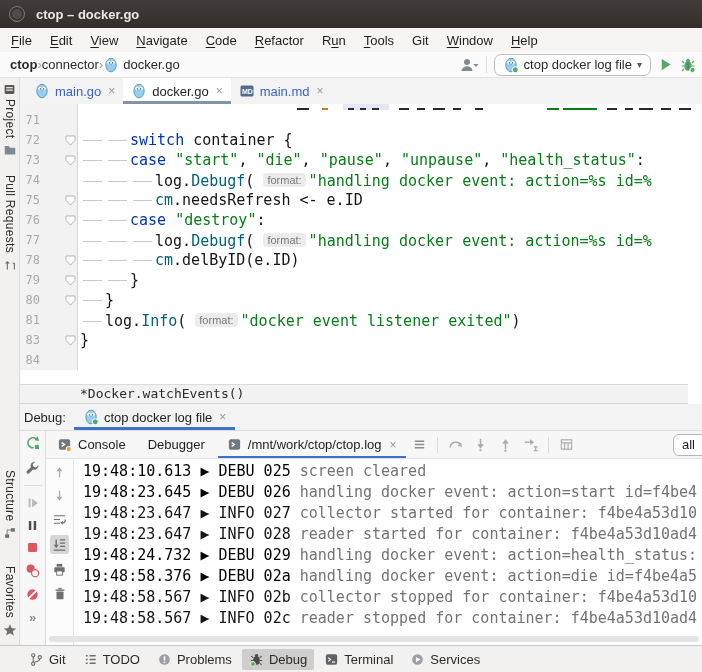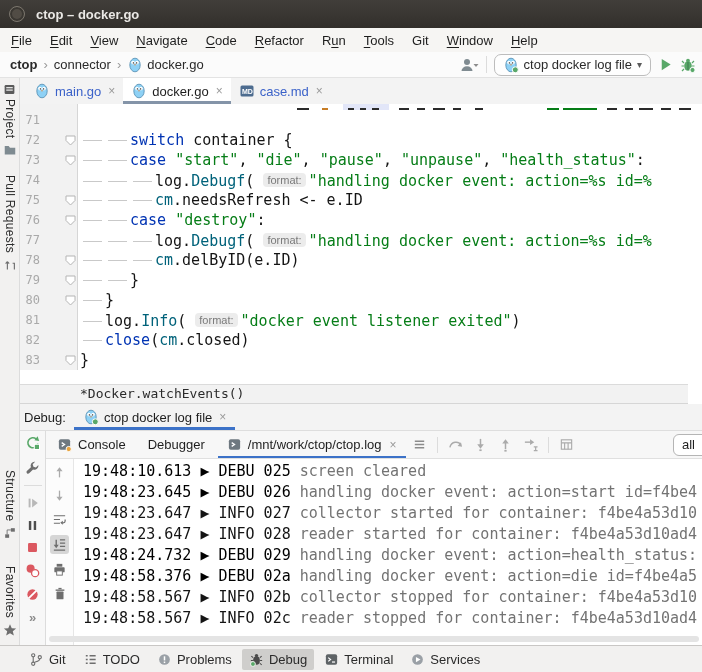--- a/index.html
+++ b/index.html
@@ -13,21 +13,21 @@
   .win-btn{width:14px;height:14px;border-radius:50%;background:#514C45;border:1px solid #7B766D;
     margin:0 11px 0 9px;box-shadow:inset 0 0 0 2px #3A3732;}
   
   .menubar{left:0;top:28px;right:0;height:24px;background:#F6F5F3;display:flex;align-items:center;
     font-size:13px;color:#1E1E1E;padding-left:2px;}
   .menu-item{padding:0 9px;cursor:default;}
   .mn{text-decoration:underline;text-underline-offset:2px;}
   
   .toolbar{left:0;top:52px;right:0;height:26px;background:#FBFBFB;display:flex;align-items:center;
     font-size:13px;color:#2A2A2A;border-bottom:1px solid #E3E3E3;box-sizing:border-box;}
-  .crumbs{display:flex;align-items:center;gap:6px;padding-left:10px;}
+  .crumbs{display:flex;align-items:center;padding-left:10px;}
   .crumb-sep{color:#9B9B9B;font-size:13px;}
   .crumb.bold{font-weight:bold;}
   .crumb-item{display:flex;align-items:center;gap:4px;}
   .toolbar-right{margin-left:auto;display:flex;align-items:center;gap:7px;padding-right:6px;}
   .vdiv{width:1px;height:17px;background:#DCDCDC;}
   .combo{display:flex;align-items:center;gap:5px;height:20px;padding:0 8px;border:1px solid #BDBDBD;
     border-radius:7px;background:#FEFEFE;}
   .caret{color:#5A5A5A;font-size:10px;}
   
   .tabbar{left:20px;top:78px;right:0;height:26px;background:#F3F3F3;display:flex;align-items:stretch;
@@ -217,21 +217,21 @@
         <span style="color: rgb(30, 30, 30);">docker.go</span>
         <span class="tab-close">×</span>
       </div>
       <div class="etab">
         <span class="icon">
           <svg width="16" height="16" viewBox="0 0 16 16">
             <rect x="1.5" y="2.5" width="13" height="11" rx="1.5" fill="#4D6C8F"></rect>
             <text x="3" y="11" font-size="7" font-family="Liberation Sans" font-weight="bold" fill="#fff">MD</text>
           </svg>
         </span>
-        <span>case.md</span>
+        <span>main.md</span>
         <span class="tab-close">×</span>
       </div>
     </div>
 
   <div class="abs left-stripe">
       <span class="icon" style="position: absolute; top: 5px; left: 3px;">
         <svg width="13" height="13" viewBox="0 0 16 16">
           <rect x="2" y="2.5" width="12" height="11" rx="1.5" fill="#5A5A5A"></rect>
           <rect x="4" y="5" width="8" height="1.5" fill="#EDEDED"></rect>
           <rect x="4" y="8" width="8" height="1.5" fill="#EDEDED"></rect>
@@ -306,24 +306,24 @@
         <div class="code-row"><div class="gutter"><span class="lnum">78</span><span class="foldc"><svg width="11" height="11" viewBox="0 0 11 11">
                 <polygon points="1,1 10,1 10,5.5 5.5,10 1,5.5" fill="#fff" stroke="#B5B5B5"></polygon>
               </svg></span></div><div class="codec"><span class="tab-ws"></span><span class="tab-ws"></span><span class="tab-ws"></span><span class="fn">cm</span><span class="pl">.delByID(e.ID)</span></div></div>
         <div class="code-row"><div class="gutter"><span class="lnum">79</span><span class="foldc"><svg width="11" height="11" viewBox="0 0 11 11">
                 <polygon points="1,1 10,1 10,5.5 5.5,10 1,5.5" fill="#fff" stroke="#B5B5B5"></polygon>
               </svg></span></div><div class="codec"><span class="tab-ws"></span><span class="tab-ws"></span><span class="pl">}</span></div></div>
         <div class="code-row"><div class="gutter"><span class="lnum">80</span><span class="foldc"><svg width="11" height="11" viewBox="0 0 11 11">
                 <polygon points="1,1 10,1 10,5.5 5.5,10 1,5.5" fill="#fff" stroke="#B5B5B5"></polygon>
               </svg></span></div><div class="codec"><span class="tab-ws"></span><span class="pl">}</span></div></div>
         <div class="code-row"><div class="gutter"><span class="lnum">81</span><span class="foldc"></span></div><div class="codec"><span class="tab-ws"></span><span class="pl">log.</span><span class="fn">Info</span><span class="pl">( </span><span class="hint">format:</span><span class="str">"docker event listener exited"</span><span class="pl">)</span></div></div>
-        <div class="code-row"><div class="gutter"><span class="lnum">82</span><span class="foldc"></span></div><div class="codec"><span class="tab-ws"></span><span class="kw">close</span><span class="pl">(</span><span class="fn">cm</span><span class="pl">.closed)</span></div></div>
         <div class="code-row"><div class="gutter"><span class="lnum">83</span><span class="foldc"><svg width="11" height="11" viewBox="0 0 11 11">
                 <polygon points="1,1 10,1 10,5.5 5.5,10 1,5.5" fill="#fff" stroke="#B5B5B5"></polygon>
               </svg></span></div><div class="codec"><span class="pl">}</span></div></div>
+        <div class="code-row"><div class="gutter"><span class="lnum">84</span><span class="foldc"></span></div><div class="codec"></div></div>
       </div>
   </div>
 
   <div class="abs contextbar">*Docker.watchEvents()</div>
 
   <div class="abs dheader">
     <span class="dlabel">Debug:</span>
     <div class="dtab">
       <span class="icon" id="dtab-ic">
           <svg width="16" height="16" viewBox="0 0 16 16">

